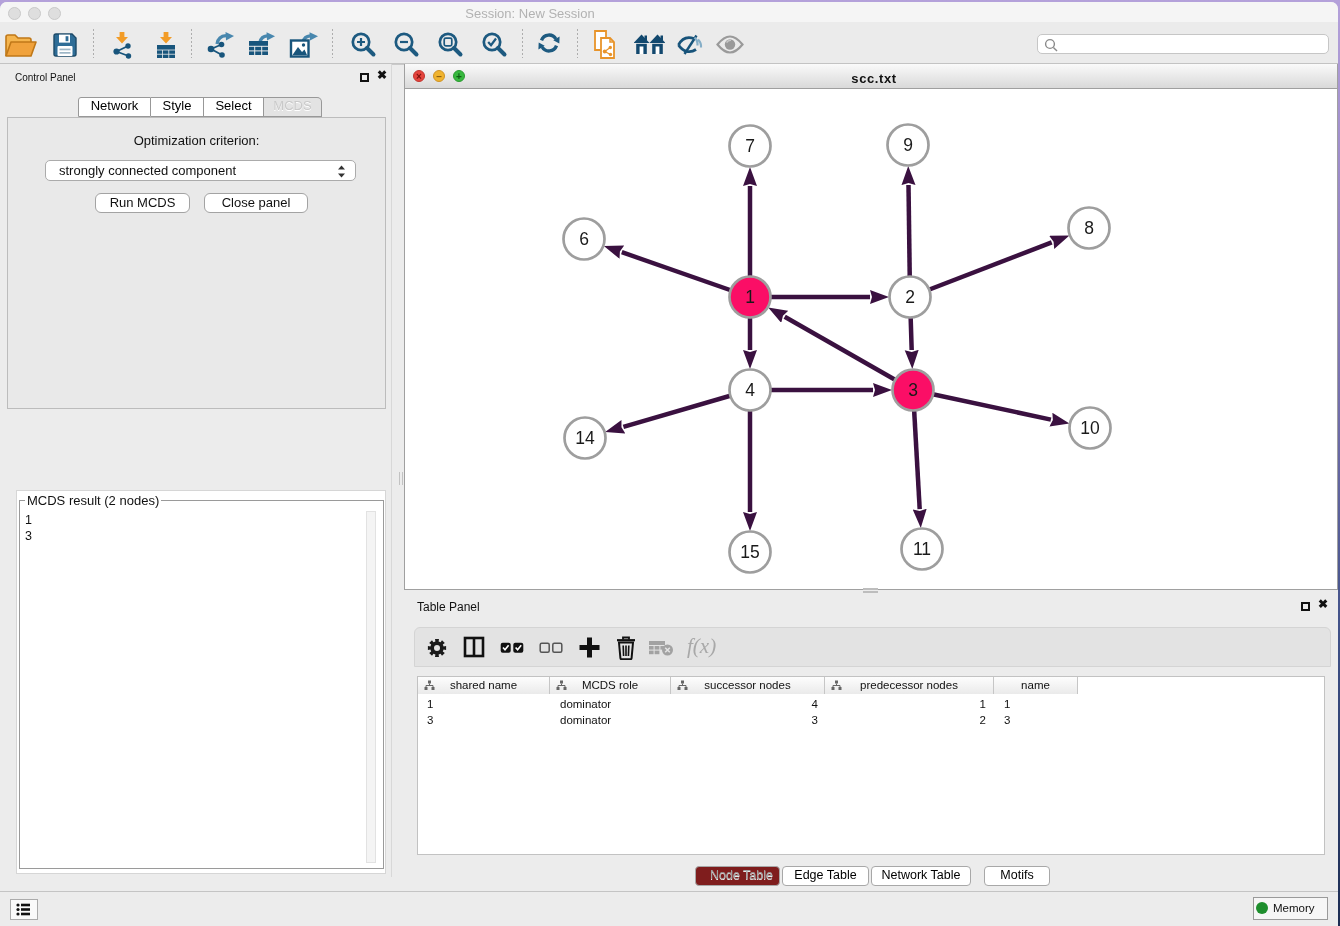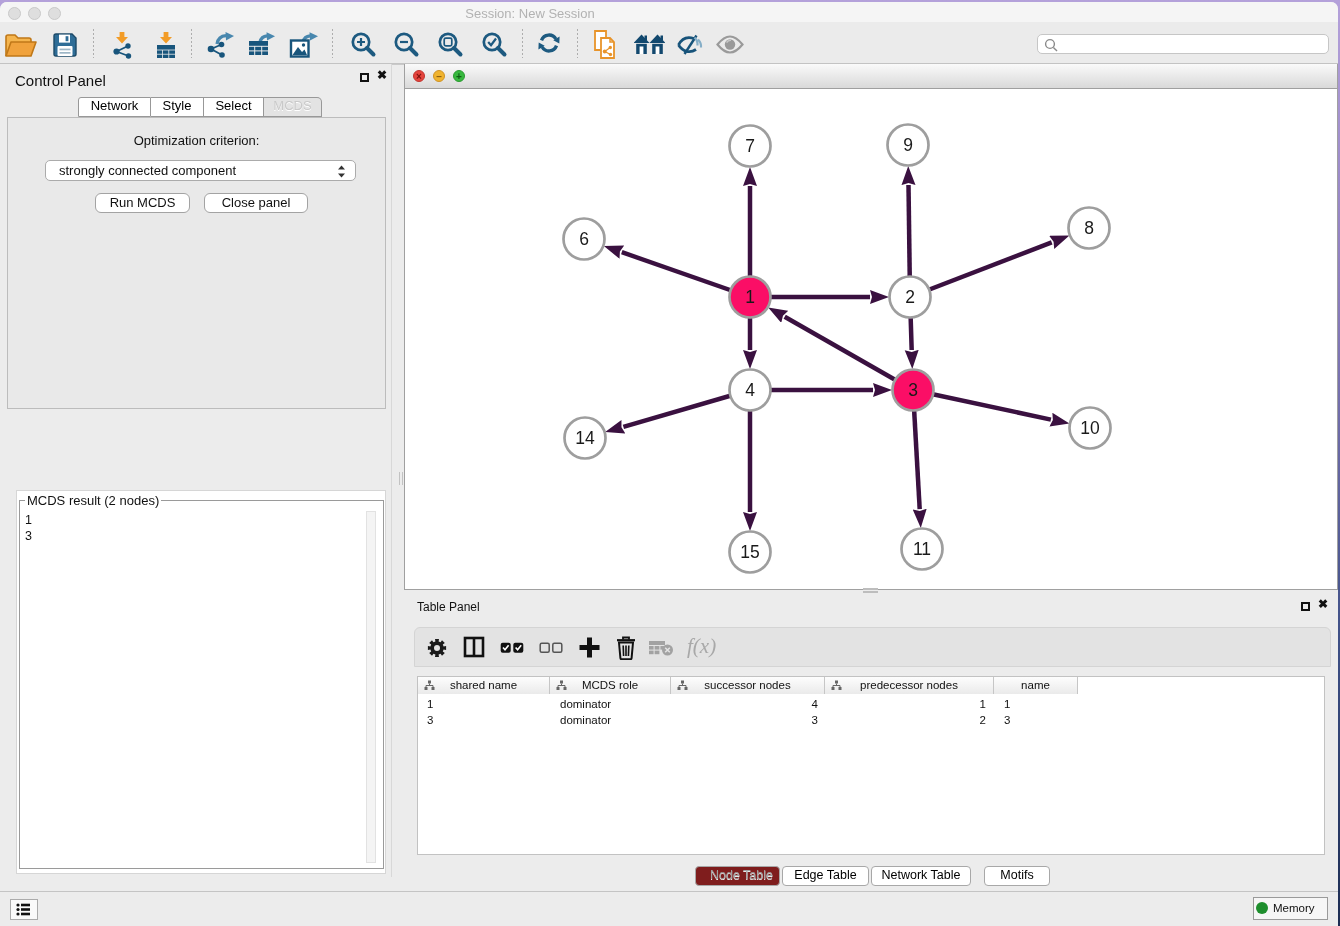--- a/index.html
+++ b/index.html
@@ -10,21 +10,21 @@
   #win { position:absolute; left:0; top:2px; width:1338px; height:924px; background:#ececec; border-radius:7px 7px 0 5px; }
   #titlebar { position:absolute; left:0; top:0; width:1338px; height:20px; background:#f5f5f5; border-radius:7px 7px 0 0; }
   .tl { position:absolute; top:5px; width:13px; height:13px; border-radius:50%; background:#dedede; border:1px solid #c9c9c9; }
   #wtitle { position:absolute; top:4px; left:0; width:1060px; text-align:center; font-size:13px; color:#b2b2b2; }
   #toolbar { position:absolute; left:0; top:20px; width:1338px; height:43px; background:#ebebeb; border-bottom:1px solid #c9c9c9; }
   .tsep { position:absolute; top:7px; height:29px; width:1px; background-image:linear-gradient(#adadad 40%, transparent 40%); background-size:1px 4px; }
   .ticon { position:absolute; top:9px; }
   #search { position:absolute; left:1037px; top:12px; width:292px; height:20px; background:#fff; border:1px solid #c6c6c6; border-radius:5px; }
   
   #cpanel { position:absolute; left:0; top:61px; width:392px; height:814px; background:#ececec; border-right:1px solid #d8d8d8; }
-  #cphead { position:absolute; left:15px; top:9px; font-size:15px; color:#111; }
+  #cphead { position:absolute; left:15px; top:9px; font-size:10px; color:#111; }
   .winbtn-sq { position:absolute; width:9px; height:9px; border:2px solid #111; }
   .winbtn-x { position:absolute; font-size:12px; font-weight:bold; color:#111; }
   .tabs { position:absolute; display:flex; }
   .tab { height:20px; background:#fff; border:1px solid #989898; border-left:none; font-size:13px; color:#000; text-align:center; line-height:16px; }
   .tab.first { border-left:1px solid #989898; border-radius:3px 0 0 0; }
   .tab.sel { background:#e3e3e3; color:#c9c9c9; text-shadow:0 1px 0 #fff; border-radius:0 5px 0 0; }
   #cpcontent { position:absolute; left:7px; top:54px; width:379px; height:292px; background:#e9e9e9; border:1px solid #bcbcbc; }
   #optlabel { position:absolute; left:0; top:15px; width:100%; text-align:center; font-size:13px; color:#111; }
   #dropdown { position:absolute; left:37px; top:42px; width:311px; height:21px; background:#fff; border:1px solid #ababab; border-radius:5px; font-size:13px; color:#111; line-height:19px; padding-left:13px; }
   .btn { position:absolute; height:20px; background:#fff; border:1px solid #a3a3a3; border-radius:6px; font-size:13px; color:#111; text-align:center; line-height:17px; }
@@ -224,20 +224,21 @@
         <div id="fstext">1<br>3</div>
         <div id="fsscroll"></div>
       </div>
     </div>
   </div>
   <div id="netwin">
     <div id="nettitle">
       <div class="mac" style="left:8px; background:#e5443d; border:1px solid #c03530; color:#7c100d;">×</div>
       <div class="mac" style="left:28px; background:#f0b32e; border:1px solid #cf9325; color:#8a5d10;">–</div>
       <div class="mac" style="left:48px; background:#37b83e; border:1px solid #2a9a31; color:#0e5d13;">+</div>
+      <div id="ntext">scc.txt</div>
     </div>
     <svg class="abs" style="left:0;top:24px;" width="932" height="501" viewBox="0 0 932 501">
       <defs>
         <marker id="ah" markerUnits="userSpaceOnUse" markerWidth="21" markerHeight="15" refX="0" refY="7" orient="auto">
           <path d="M0,0 L19,7 L0,14 L2,7 Z" fill="#3a1140"></path>
         </marker>
       </defs>
       <g stroke="#3a1140" stroke-width="4.5" marker-end="url(#ah)">
         <line x1="345" y1="209" x2="345.0" y2="98.0"></line>
         <line x1="345" y1="209" x2="216.8" y2="164.2"></line>

